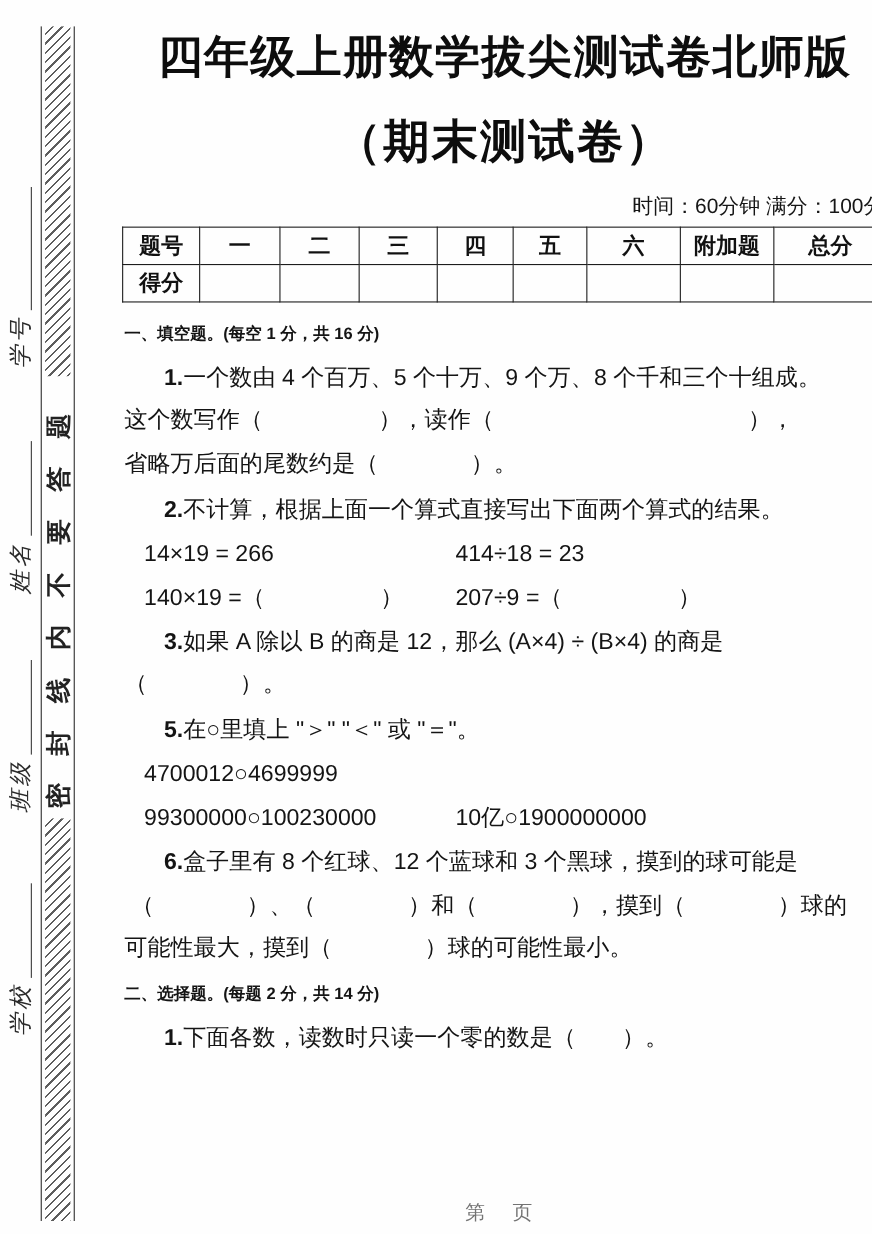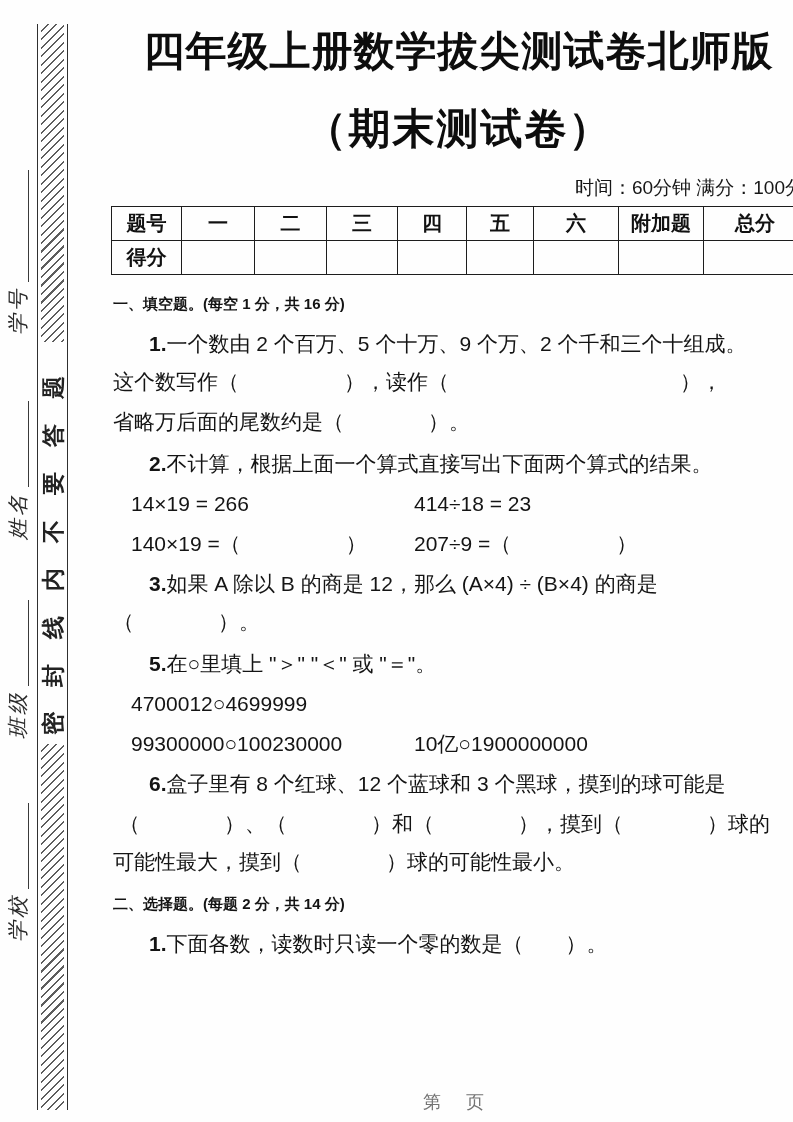--- a/index.html
+++ b/index.html
@@ -137,21 +137,21 @@
         <td></td>
         <td></td>
         <td></td>
       </tr>
     </tbody>
       </table>
 
     <div class="body">
       <div class="ln sec">一、填空题。(每空 1 分，共 16 分)</div>
 
-      <div class="ln indent"><span class="num">1.</span><span>一个数由 2 个百万、5 个十万、9 个万、2 个千和三个十组成。</span></div>
+      <div class="ln indent"><span class="num">1.</span><span>一个数由 4 个百万、5 个十万、9 个万、8 个千和三个十组成。</span></div>
       <div class="ln cont">这个数写作（　　　　　），读作（　　　　　　　　　　　），</div>
       <div class="ln cont">省略万后面的尾数约是（　　　　）。</div>
 
       <div class="ln indent"><span class="num">2.</span><span>不计算，根据上面一个算式直接写出下面两个算式的结果。</span></div>
       <div class="ln cols"><span class="c1">14×19 = 266</span><span>414÷18 = 23</span></div>
       <div class="ln cols"><span class="c1">140×19 =（　　　　　）</span><span>207÷9 =（　　　　　）</span></div>
 
       <div class="ln indent"><span class="num">3.</span><span>如果 A 除以 B 的商是 12，那么 (A×4) ÷ (B×4) 的商是</span></div>
       <div class="ln cont">（　　　　）。</div>
 

